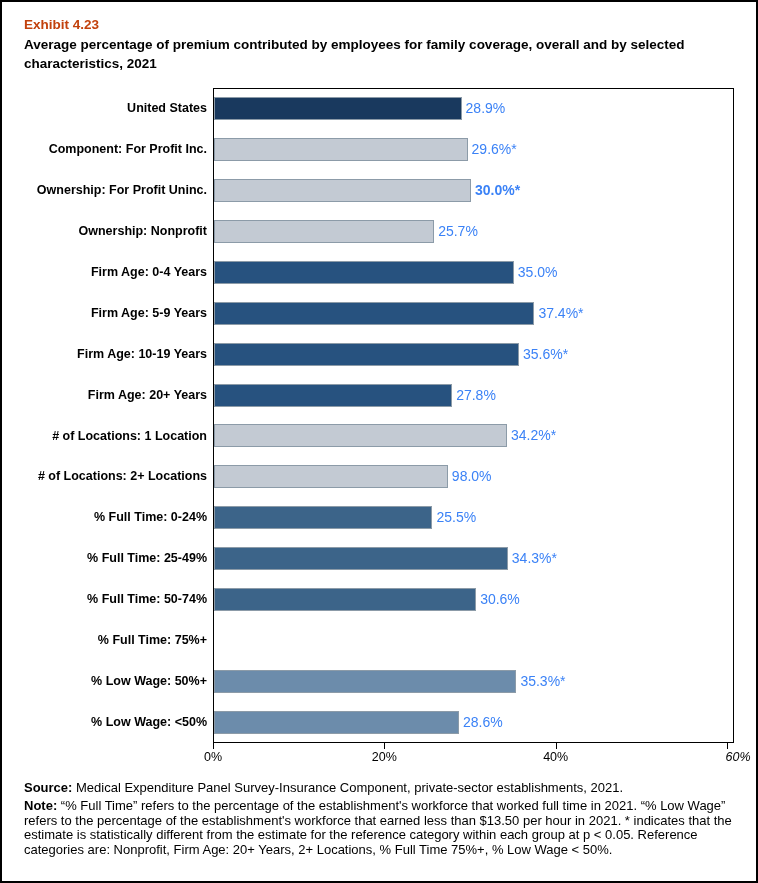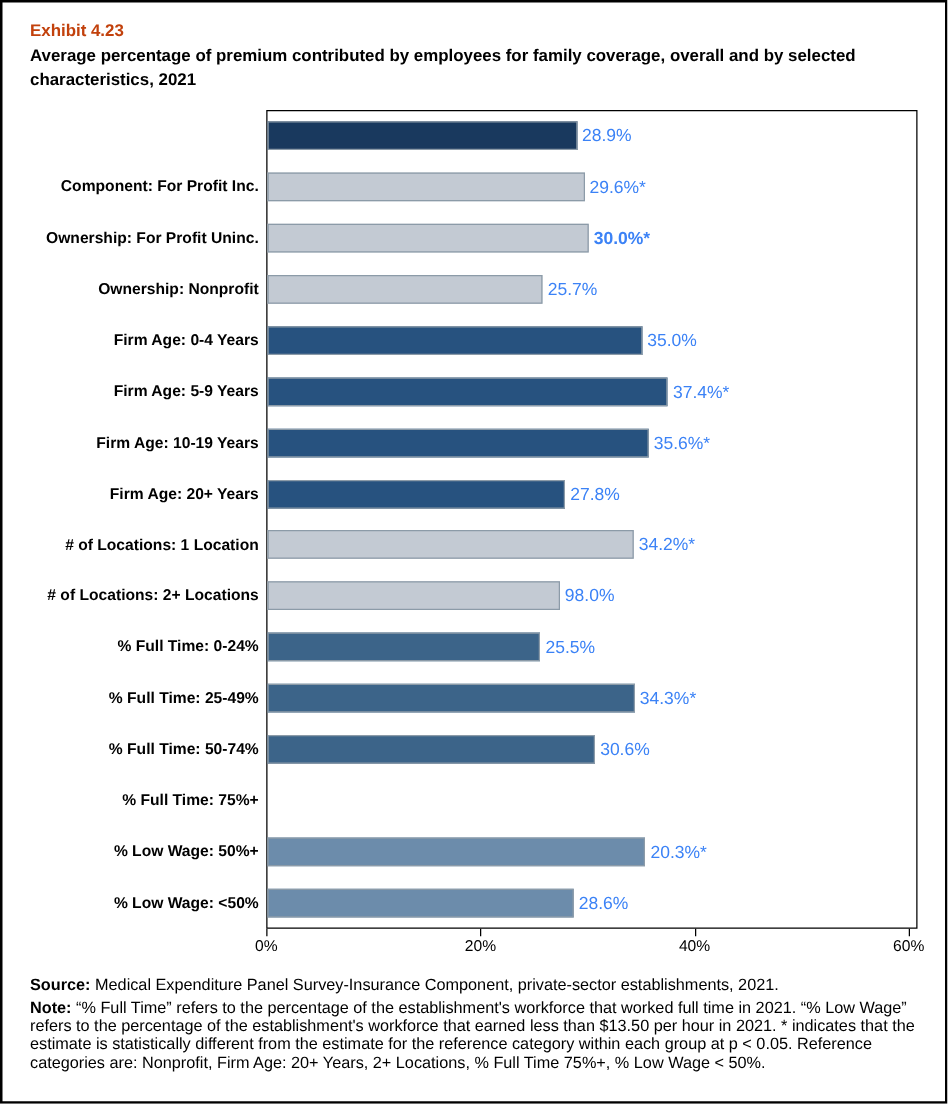--- a/index.html
+++ b/index.html
@@ -153,20 +153,21 @@
 
   <div id="title-block">
     <div id="exhibit-number">Exhibit 4.23</div>
     <div id="chart-title">Average percentage of premium contributed by employees for family coverage, overall and by selected characteristics, 2021</div>
   </div>
 
   <div id="plot-frame"></div>
 
   <div id="rows">
       <div class="row" style="top: 0px; height: 40.9375px;">
+        <div class="cat-label" style="height: 40.9375px; line-height: 40.9375px;">United States</div>
         <div class="bar-wrap" style="height: 40.9375px;">
           <div class="bar" style="width: 247.577px; top: 8.96875px; background: rgb(25, 57, 94); border-color: rgb(140, 155, 168);"></div>
           <div class="bar-value" style="left: 247.577px; top: 8.96875px;">28.9%</div>
         </div>
       </div>
       <div class="row" style="top: 40.9375px; height: 40.9375px;">
         <div class="cat-label" style="height: 40.9375px; line-height: 40.9375px;">Component: For Profit Inc.</div>
         <div class="bar-wrap" style="height: 40.9375px;">
           <div class="bar" style="width: 253.573px; top: 8.96875px; background: rgb(195, 202, 211); border-color: rgb(140, 155, 168);"></div>
           <div class="bar-value" style="left: 253.573px; top: 8.96875px;">29.6%*</div>
@@ -249,41 +250,41 @@
           <div class="bar-value" style="left: 262.14px; top: 8.96875px;">30.6%</div>
         </div>
       </div>
       <div class="row" style="top: 532.188px; height: 40.9375px;">
         <div class="cat-label" style="height: 40.9375px; line-height: 40.9375px;">% Full Time: 75%+</div>
       </div>
       <div class="row" style="top: 573.125px; height: 40.9375px;">
         <div class="cat-label" style="height: 40.9375px; line-height: 40.9375px;">% Low Wage: 50%+</div>
         <div class="bar-wrap" style="height: 40.9375px;">
           <div class="bar" style="width: 302.403px; top: 8.96875px; background: rgb(108, 140, 171); border-color: rgb(140, 155, 168);"></div>
-          <div class="bar-value" style="left: 302.403px; top: 8.96875px;">20.3%*</div>
+          <div class="bar-value" style="left: 302.403px; top: 8.96875px;">35.3%*</div>
         </div>
       </div>
       <div class="row" style="top: 614.062px; height: 40.9375px;">
         <div class="cat-label" style="height: 40.9375px; line-height: 40.9375px;">% Low Wage: &lt;50%</div>
         <div class="bar-wrap" style="height: 40.9375px;">
           <div class="bar" style="width: 245.007px; top: 8.96875px; background: rgb(108, 140, 171); border-color: rgb(140, 155, 168);"></div>
           <div class="bar-value" style="left: 245.007px; top: 8.96875px;">28.6%</div>
         </div>
       </div>
     </div>
 
   <div id="x-axis">
       <div class="tick-mark" style="left: 0px;"></div>
       <div class="tick-label" style="left: 0px;">0%</div>
       <div class="tick-mark" style="left: 171.333px;"></div>
       <div class="tick-label" style="left: 171.333px;">20%</div>
       <div class="tick-mark" style="left: 342.667px;"></div>
       <div class="tick-label" style="left: 342.667px;">40%</div>
       <div class="tick-mark" style="left: 514px;"></div>
-      <div class="tick-label" style="left: 514px;">60%</div>
+      <div class="tick-label" style="left: 525px; font-style: italic;">60%</div>
     </div>
 
   <div id="footnotes">
     <div id="source-line">
       <span class="fn-label">Source:</span><span> Medical Expenditure Panel Survey-Insurance Component, private-sector establishments, 2021.</span>
     </div>
     <div id="note-line">
       <span class="fn-label">Note:</span><span> “% Full Time” refers to the percentage of the establishment's workforce that worked full time in 2021. “% Low Wage” refers to the percentage of the establishment's workforce that earned less than $13.50 per hour in 2021. * indicates that the estimate is statistically different from the estimate for the reference category within each group at p &lt; 0.05.  Reference categories are: Nonprofit, Firm Age: 20+ Years, 2+ Locations, % Full Time 75%+, % Low Wage &lt; 50%.</span>
     </div>
   </div>

